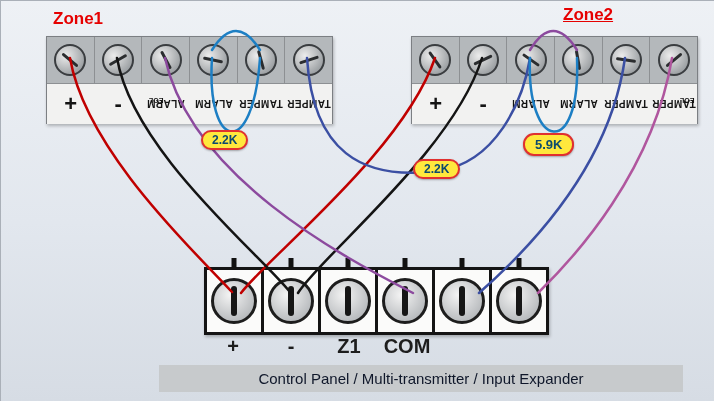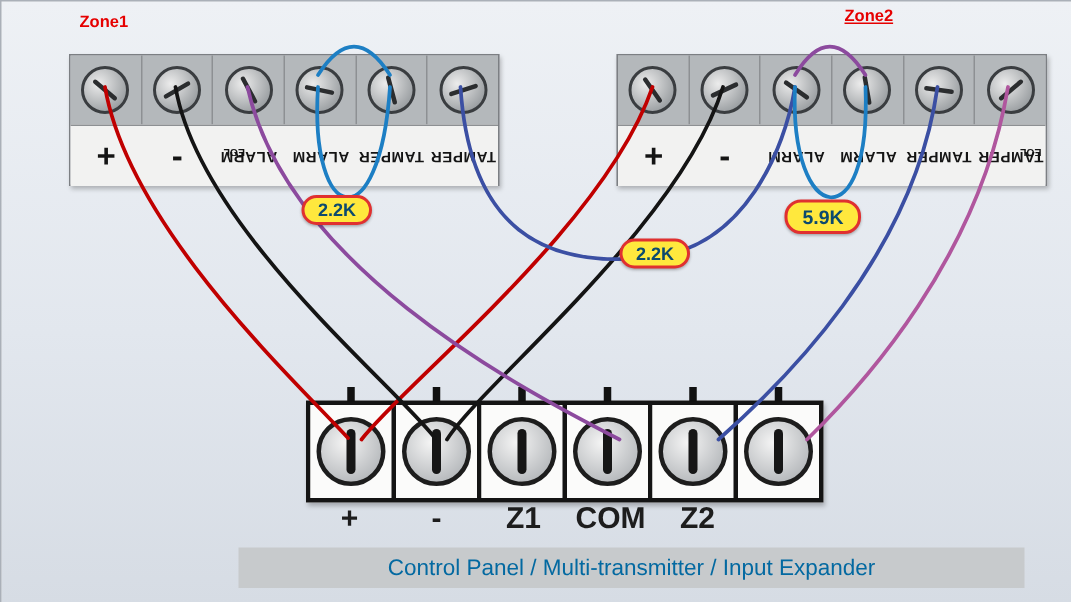--- a/index.html
+++ b/index.html
@@ -2,21 +2,21 @@
 <html><head>
 <meta charset="utf-8">
 <style>
   html,body { margin:0; padding:0; background:#f4f4f4; }
   .canvas {
     position:relative; width:714px; height:401px; overflow:hidden;
     background:linear-gradient(180deg,#eef1f5 0%, #e2e7ee 55%, #d6dce4 100%);
     border:1px solid #aab0b8;
     font-family:"Liberation Sans", sans-serif;
   }
-  .zone-title { position:absolute; font-size:11px; font-weight:bold; color:#e60000; z-index:4; }
+  .zone-title { position:absolute; font-size:17px; font-weight:bold; color:#e60000; z-index:4; }
   
   .zone-block {
     position:absolute; width:285px; height:86px;
     border:1px solid #7c7f83; background:#c9cccf; z-index:2;
     box-shadow:1px 2px 3px rgba(0,0,0,.25);
   }
   .screw-row { display:flex; height:46px; background:#b4b8bb; }
   .scell { flex:1; display:flex; align-items:center; justify-content:center; border-right:1px solid #8d9093; }
   .scell:last-child { border-right:none; }
   .screw {
@@ -52,21 +52,21 @@
     background:radial-gradient(circle at 40% 35%, #f4f4f4, #b6b9bc 78%);
   }
   .bscrew::after {
     content:""; position:absolute; left:50%; top:50%; width:6px; height:30px;
     background:#161616; border-radius:3px; transform:translate(-50%,-50%);
   }
   .panel-labels { position:absolute; left:203px; top:334px; width:348px; display:flex; z-index:3; }
   .plabel { width:58px; text-align:center; font-size:20px; font-weight:bold; color:#1d1d1d; }
   .caption-bar {
     position:absolute; left:158px; top:364px; width:524px; height:27px; z-index:3;
-    background:#c7cacc; color:#0369a1; font-size:15px;
+    background:#c7cacc; color:#0f172a; font-size:15px;
     display:flex; align-items:center; justify-content:center;
   }
   
   svg.wires { position:absolute; inset:0; z-index:5; pointer-events:none; }
   svg.wires path { fill:none; stroke-width:2.5; stroke-linecap:round; }
   .pill {
     position:absolute; z-index:7; background:#ffe83d; border:2px solid #e03030;
     border-radius:11px; color:#0c4a6e; font-weight:bold; font-size:12px;
     padding:1px 9px; box-shadow:0 1px 2px rgba(0,0,0,.3);
   }
@@ -188,20 +188,19 @@
         <span class="tick"></span>
         <div class="bscrew"></div>
       </div>
   </div>
 
   <div class="panel-labels">
     <div class="plabel">+</div>
     <div class="plabel">-</div>
     <div class="plabel">Z1</div>
     <div class="plabel">COM</div>
-    <div class="plabel">Z2</div>
   </div>
 
   <div class="caption-bar">
     <span>Control Panel / Multi-transmitter / Input Expander</span>
   </div>
 
 </div>
 
 </body></html>

